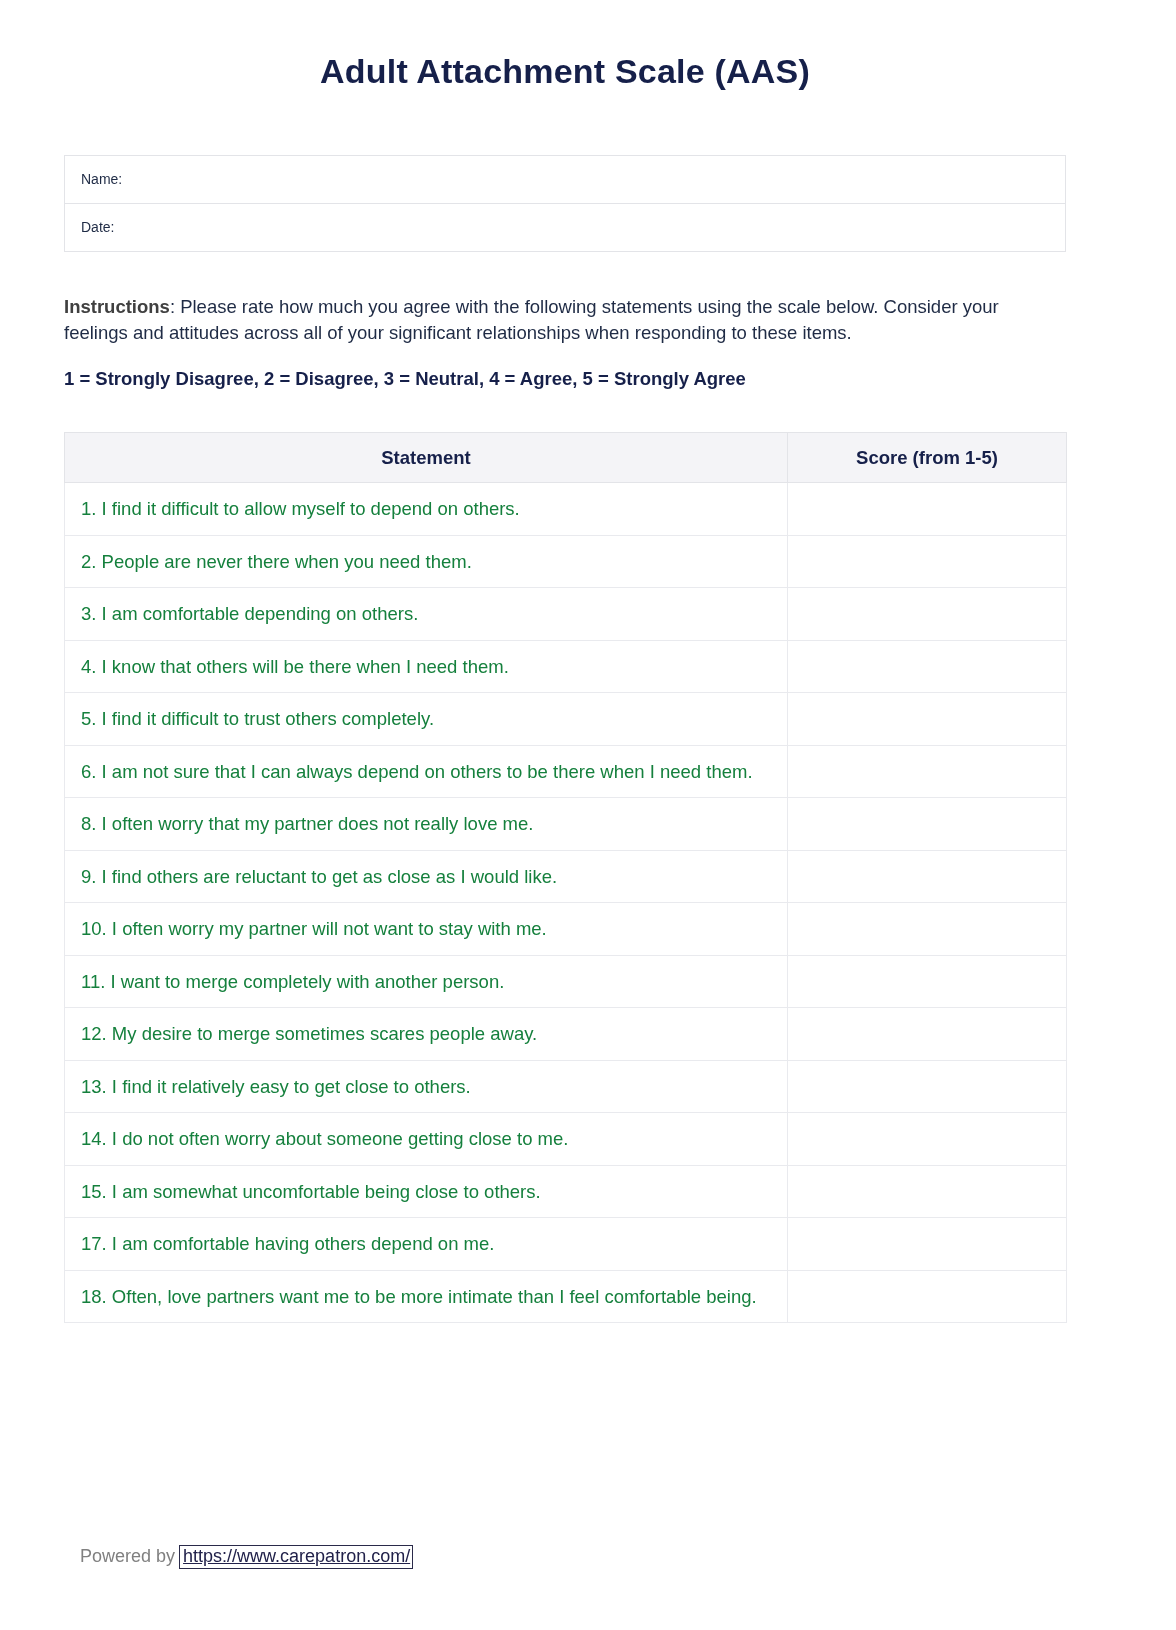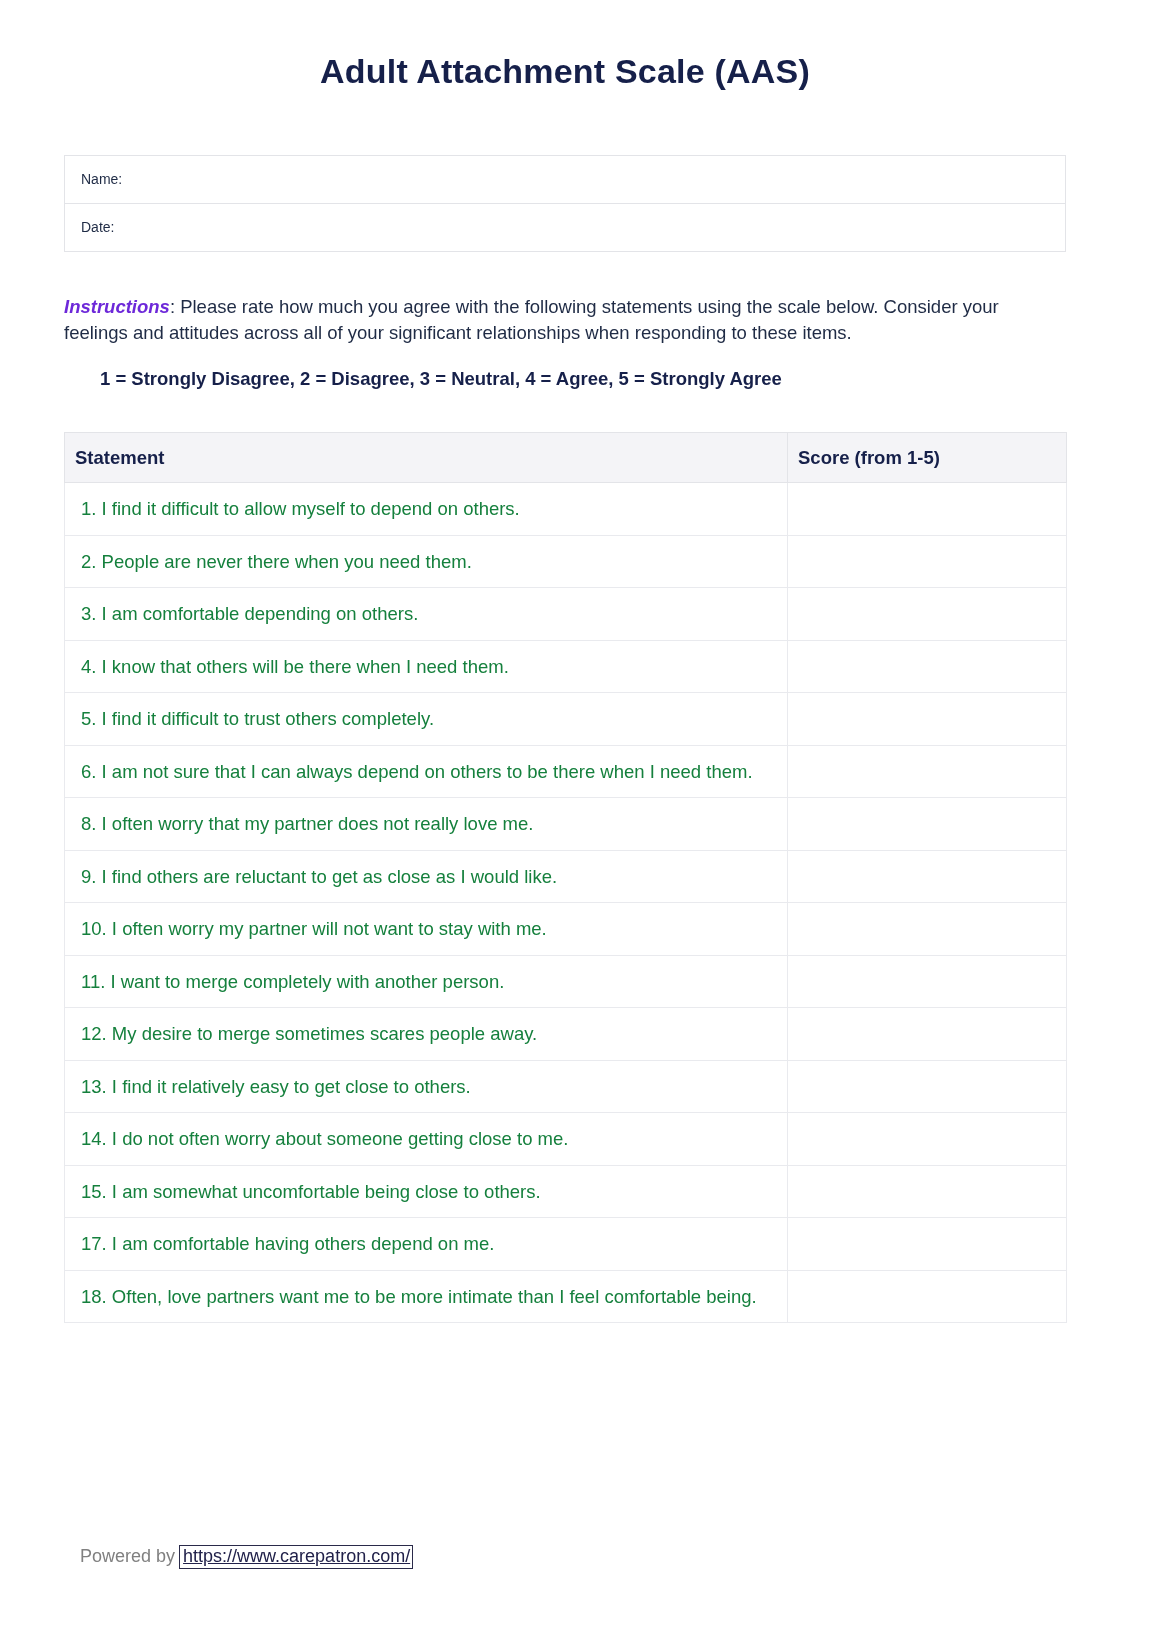--- a/index.html
+++ b/index.html
@@ -62,45 +62,43 @@
   
   .instructions {
     margin-top: 42px;
     font-size: 18.5px;
     line-height: 1.42;
     color: #1f2b45;
     width: 982px;
   }
   .instructions b {
     font-weight: bold;
-    color: #6d28d9;
-    font-style: italic;
+    color: #404040;
   }
   .scale-line {
     margin-top: 22px;
     font-size: 18.5px;
     font-weight: bold;
     color: #16204a;
-    margin-left: 36px;
   }
 
   
   .items-table {
     margin-top: 42px;
     border-collapse: collapse;
     width: 1002px;
     table-layout: fixed;
   }
   .items-table th {
     background: #f4f4f7;
     border: 1px solid #e3e4e8;
     font-size: 18.5px;
     font-weight: bold;
     color: #16204a;
-    text-align: left;
+    text-align: center;
     height: 50px;
     padding: 6px 10px;
     box-sizing: border-box;
   }
   .items-table td {
     border: 1px solid #e9eaee;
     font-size: 18.5px;
     color: #15803d;
     padding: 13px 14px 13px 16px;
     vertical-align: top;

